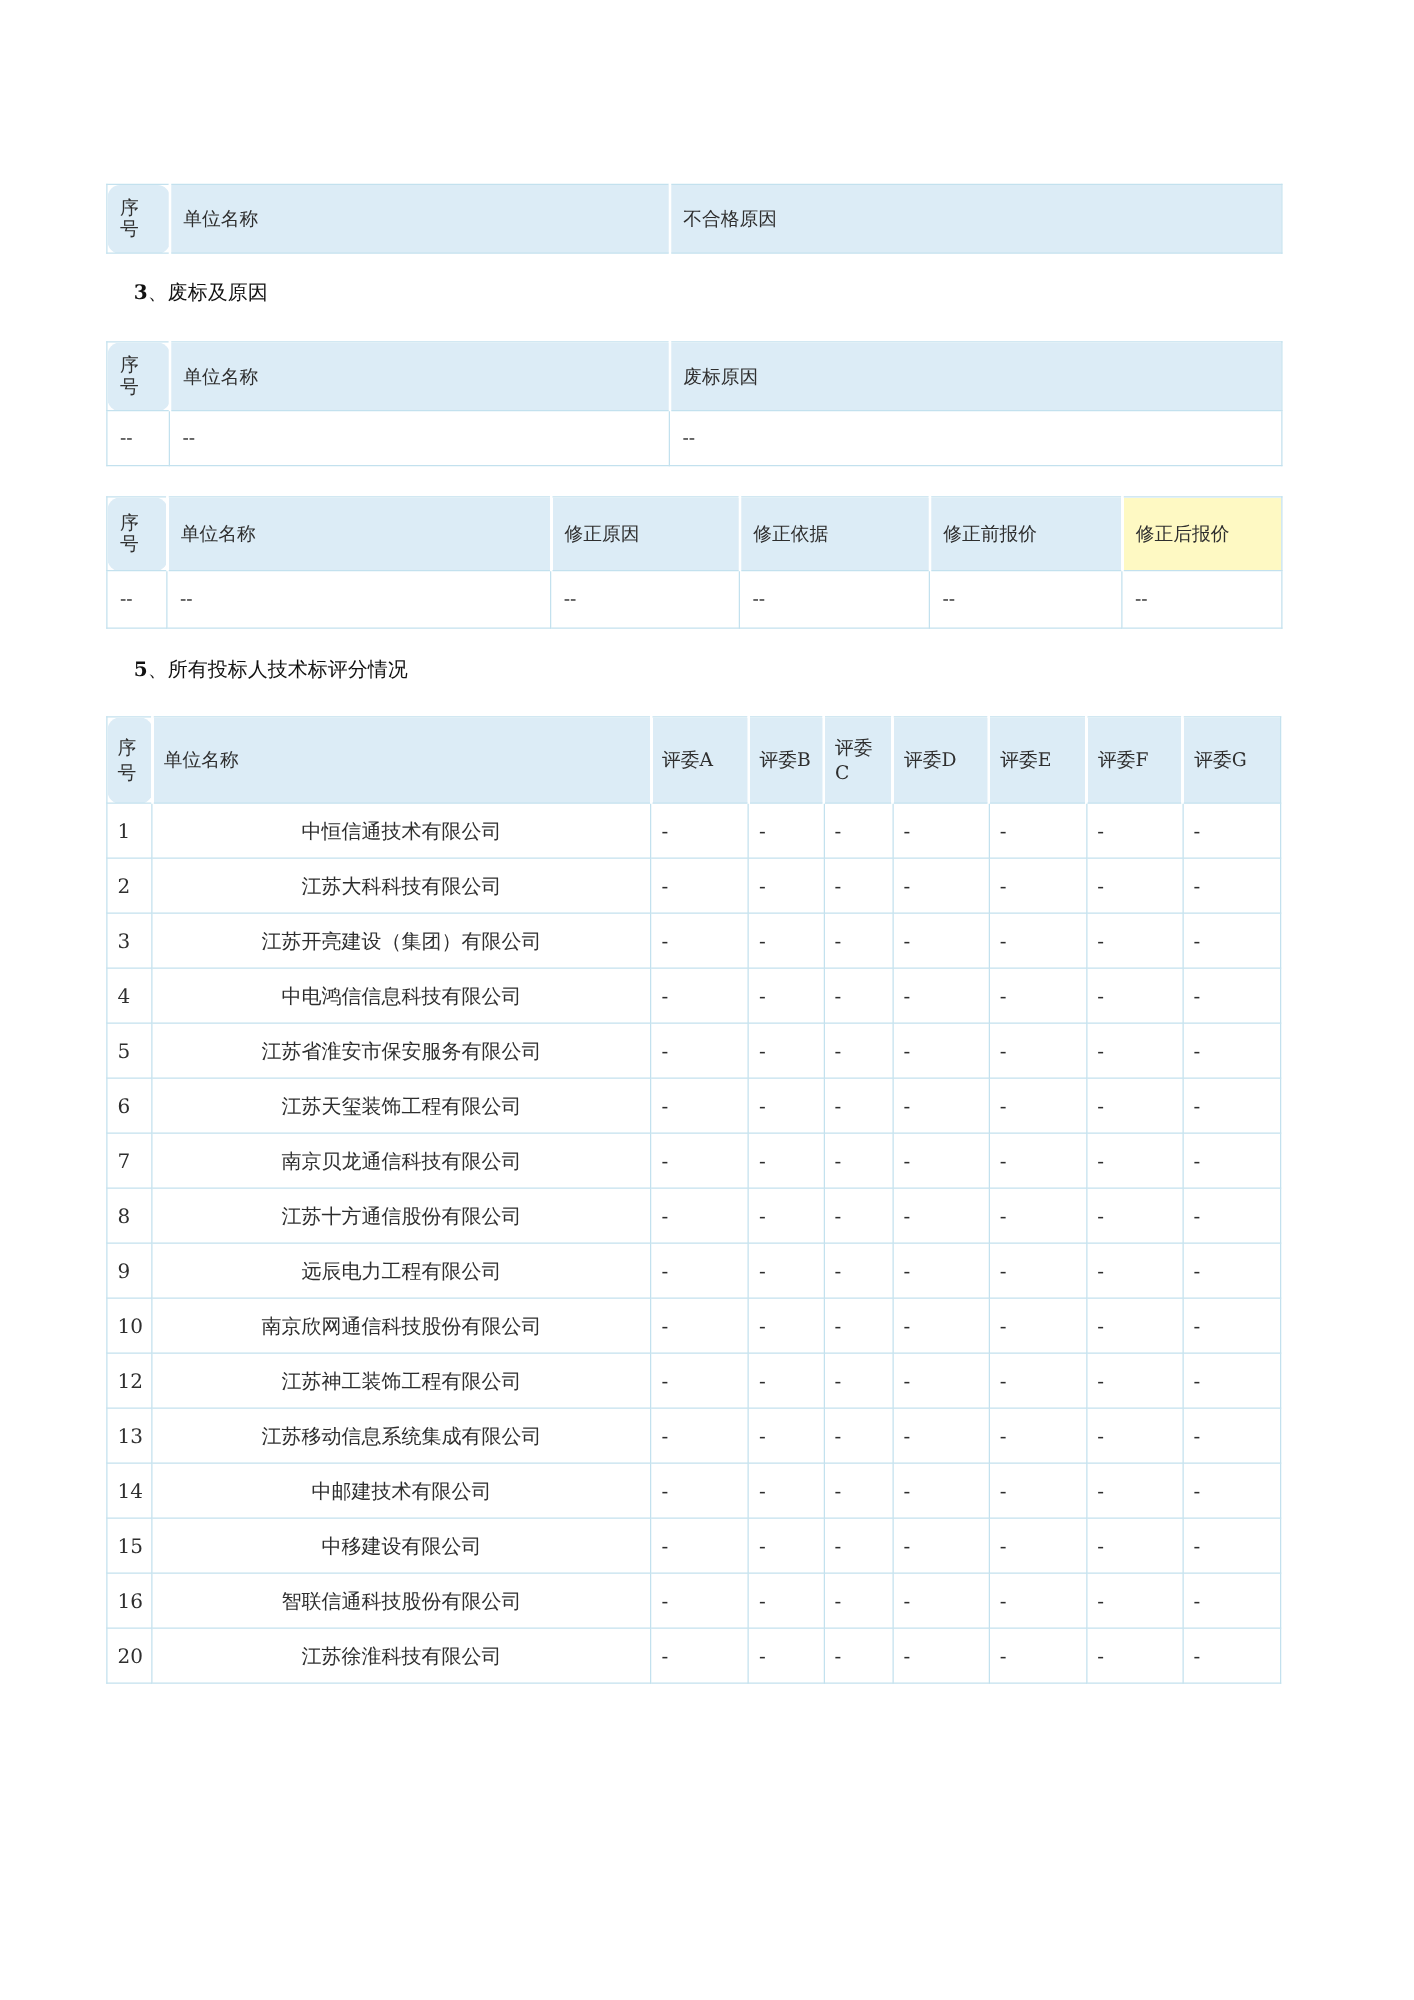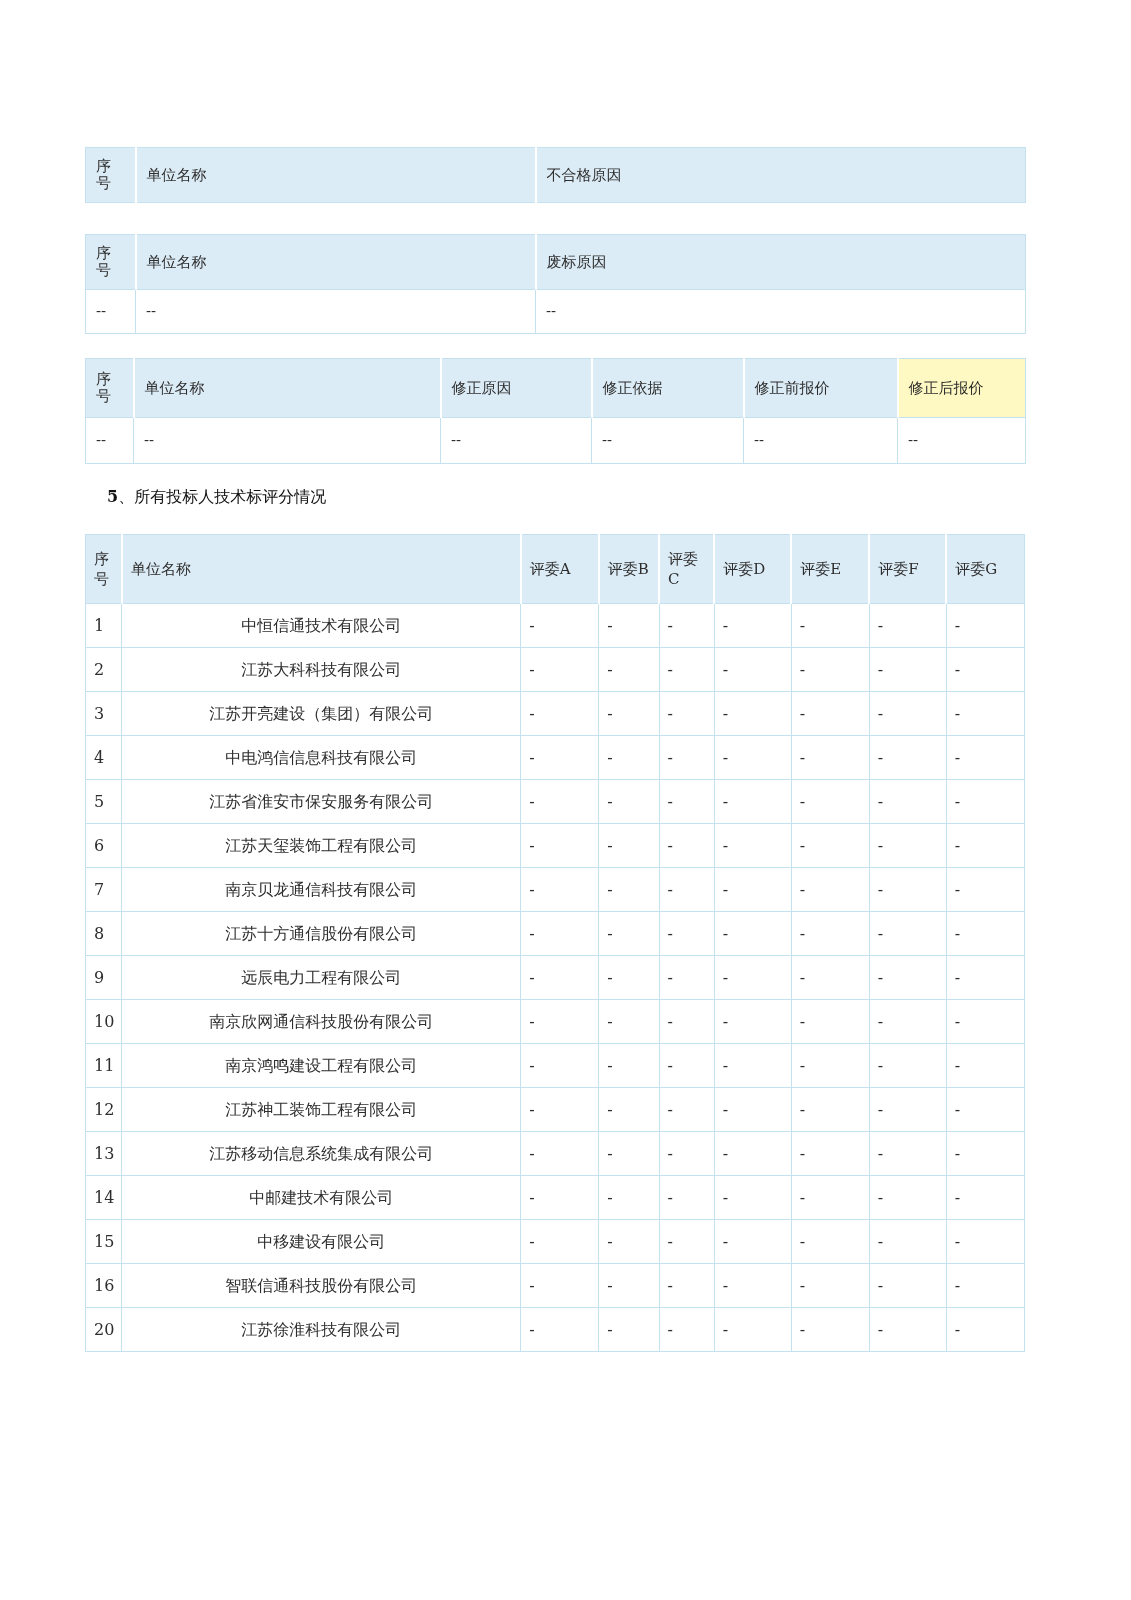--- a/index.html
+++ b/index.html
@@ -33,21 +33,21 @@
     white-space:normal;
   }
   th{
     background:var(--header-bg);
     font-weight:normal;
     border:2px solid #ffffff;
     border-top:1px solid var(--border);
     border-bottom:1px solid var(--border);
     padding:10px 10px;
   }
-  th:first-child{border-left:1px solid var(--border);}
+  th:first-child{border-left:1px solid var(--border);border-radius:10px;}
   th:last-child{border-right:1px solid var(--border);}
   td{
     background:#ffffff;
     border:1px solid var(--border);
     padding:13px 10px;
   }
   
   .t-simple th:nth-child(1){width:50px;}
   .t-simple th:nth-child(2){width:400px;}
   .t-simple th:nth-child(3){width:490px;}
@@ -101,20 +101,23 @@
             <th>序号</th>
             <th>单位名称</th>
             <th>不合格原因</th>
           </tr>
         </thead>
         <tbody></tbody>
       </table>
   </section>
 
   <section>
+    <div class="heading h-invalid">
+      <span class="num">3</span><span>、</span><span>废标及原因</span>
+    </div>
     <table class="t-simple t-invalid">
         <thead>
           <tr>
             <th>序号</th>
             <th>单位名称</th>
             <th>废标原因</th>
           </tr>
         </thead>
         <tbody>
           <tr>
@@ -274,31 +277,20 @@
             <td>南京欣网通信科技股份有限公司</td>
             <td>-</td>
             <td>-</td>
             <td>-</td>
             <td>-</td>
             <td>-</td>
             <td>-</td>
             <td>-</td>
           </tr>
           <tr>
-            <td>11</td>
-            <td>南京鸿鸣建设工程有限公司</td>
-            <td>-</td>
-            <td>-</td>
-            <td>-</td>
-            <td>-</td>
-            <td>-</td>
-            <td>-</td>
-            <td>-</td>
-          </tr>
-          <tr>
             <td>12</td>
             <td>江苏神工装饰工程有限公司</td>
             <td>-</td>
             <td>-</td>
             <td>-</td>
             <td>-</td>
             <td>-</td>
             <td>-</td>
             <td>-</td>
           </tr>

